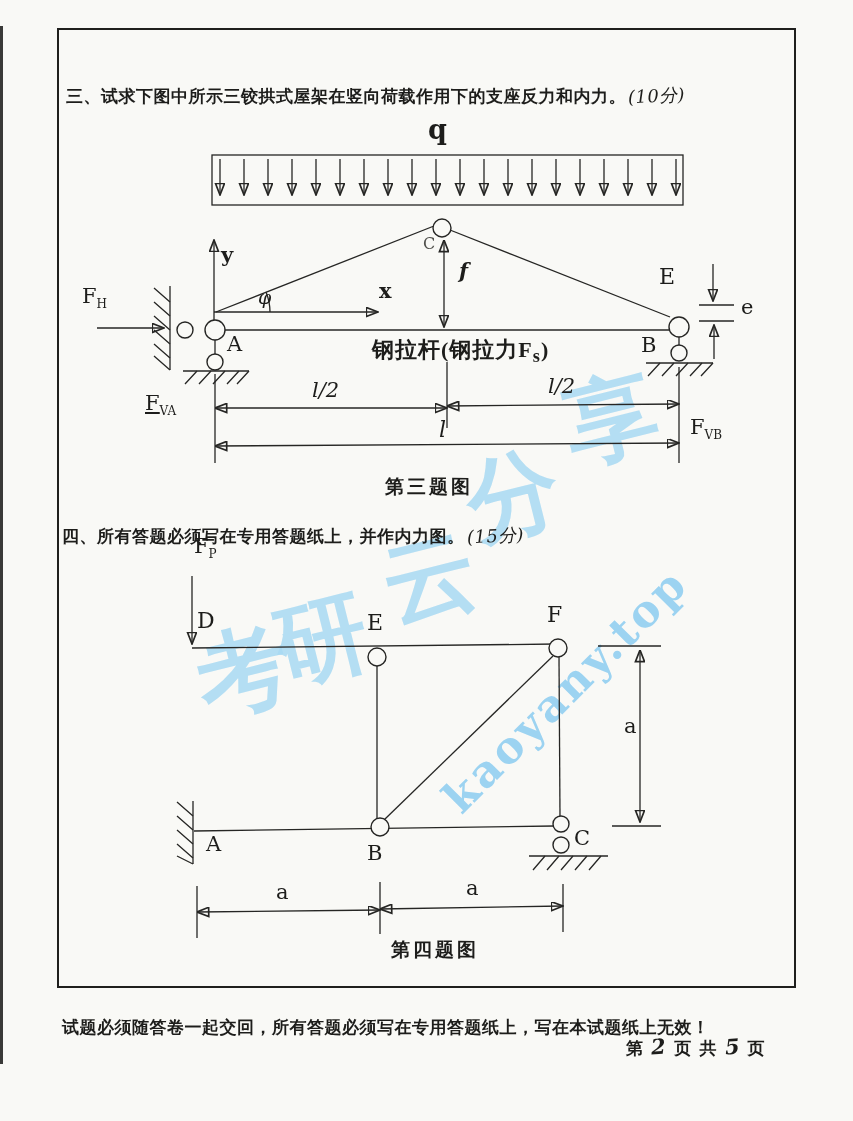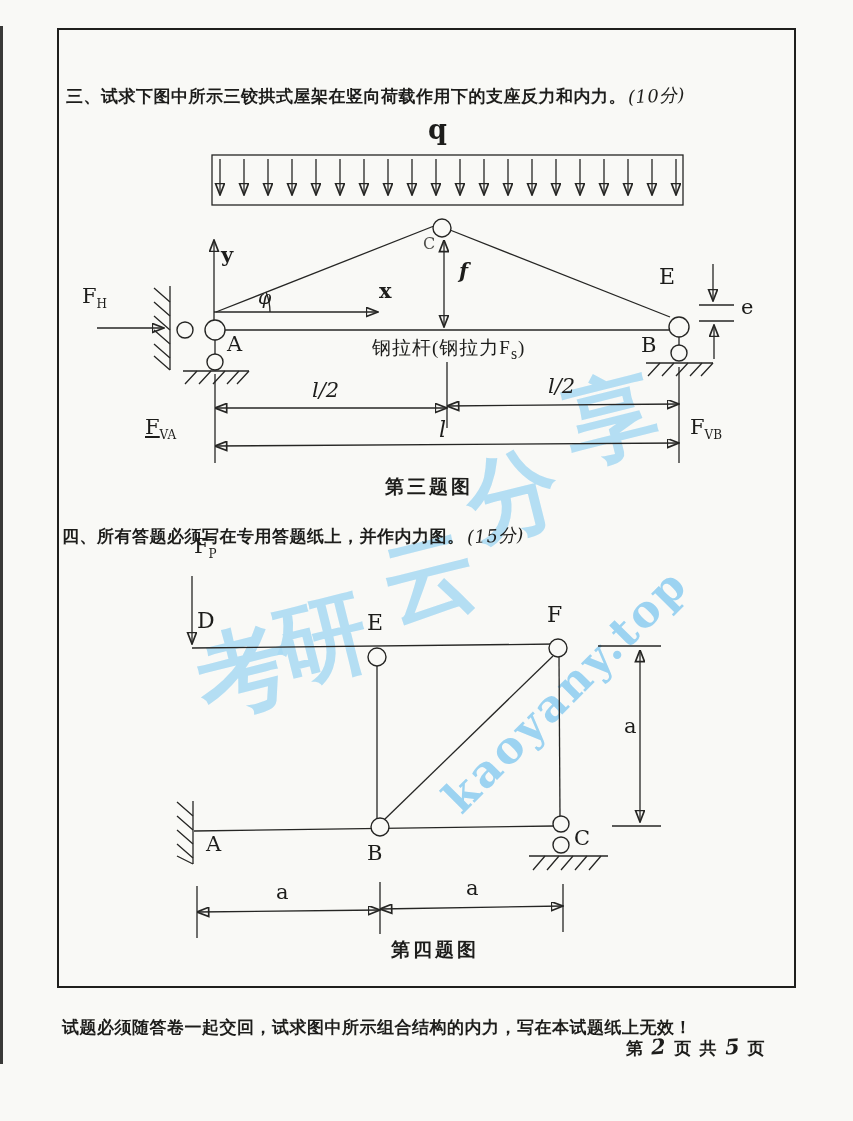--- a/index.html
+++ b/index.html
@@ -9,21 +9,21 @@
   .frame{position:absolute;left:57px;top:28px;width:735px;height:956px;border:2px solid #1f1f1d;}
   .heading{position:absolute;font-size:17px;font-weight:600;letter-spacing:.5px;white-space:nowrap;}
   .hand{font-family:"DejaVu Serif",serif;font-style:italic;display:inline-block;
         transform:rotate(-3deg);font-size:1.05em;font-weight:500;margin-left:2px;}
   .lbl{position:absolute;font-family:"DejaVu Serif",serif;font-size:21px;white-space:nowrap;line-height:1;}
   .lbl sub{font-size:12px;}
   .bold{font-weight:bold;}
   .ital{font-style:italic;}
   .small{font-size:16px;color:#50504c;}
   .qlbl{font-size:27px;font-weight:bold;}
-  .tie{font-size:19px;font-family:"Liberation Serif",serif;font-weight:400;letter-spacing:1px;}
+  .tie{font-size:22px;font-family:"Liberation Serif",serif;font-weight:700;letter-spacing:1px;}
   .cap{position:absolute;font-size:19px;font-weight:700;letter-spacing:3px;font-family:Liberation Mono, monospace;}
   .footer-note{position:absolute;left:62px;top:1016px;font-size:17px;font-weight:700;letter-spacing:.5px;}
   .pageno{position:absolute;left:626px;top:1034px;font-size:17px;font-weight:600;letter-spacing:2px;}
   .hand2{font-family:"DejaVu Serif",serif;font-style:italic;font-size:21px;display:inline-block;transform:rotate(-4deg);}
   svg{position:absolute;overflow:visible;}
   svg line,svg path,svg rect,svg polyline{stroke:#262624;stroke-width:1.3;fill:none;}
   svg circle{stroke:#262624;stroke-width:1.4;fill:#f9f9f6;}
   .wm{position:absolute;z-index:0;color:#a9daf3;font-family:"DejaVu Serif",serif;}
   .wm-char{position:absolute;font-size:92px;font-weight:700;opacity:.85;transform:translate(-50%,-50%) rotate(-14deg);}
   .wm-site{position:absolute;left:565px;top:690px;font-size:44px;font-weight:700;letter-spacing:3px;
@@ -145,21 +145,21 @@
     <span class="lbl small" style="left:423px;top:236px;">C</span>
     <span class="lbl bold ital" style="left:459px;top:260px;">f</span>
     <span class="lbl bold" style="left:221px;top:244px;">y</span>
     <span class="lbl bold" style="left:379px;top:280px;">x</span>
     <span class="lbl ital" style="left:258px;top:288px;font-size:19px;">φ</span>
     <span class="lbl" style="left:659px;top:266px;font-size:22px;">E</span>
     <span class="lbl" style="left:741px;top:297px;">e</span>
     <span class="lbl" style="left:227px;top:334px;">A</span>
     <span class="lbl" style="left:641px;top:335px;">B</span>
     <span class="lbl" style="left:82px;top:286px;"><span>F</span><sub>H</sub></span>
-    <span class="lbl" style="left:145px;top:417px;text-decoration:underline;"><span>F</span><sub>VA</sub></span>
+    <span class="lbl" style="left:145px;top:393px;text-decoration:underline;"><span>F</span><sub>VA</sub></span>
     <span class="lbl" style="left:690px;top:417px;text-align:right;"><span>F</span><sub>VB</sub></span>
     <span class="lbl ital" style="left:312px;top:380px;">l/2</span>
     <span class="lbl ital" style="left:548px;top:376px;">l/2</span>
     <span class="lbl ital" style="left:439px;top:419px;font-size:22px;">l</span>
     <span class="abs tie" style="left:372px;top:335px;"><span>钢拉杆(钢拉力F</span><sub>s</sub><span>)</span></span>
     <span class="cap" style="left:385px;top:474px;">第三题图</span>
 
     <div class="heading" style="left:62px;top:524px;">
       <span>四、所有答题必须写在专用答题纸上，并作内力图。</span><span class="hand">(15分)</span>
     </div>
@@ -224,21 +224,21 @@
     <span class="lbl" style="left:367px;top:612px;font-size:22px;">E</span>
     <span class="lbl" style="left:547px;top:604px;font-size:22px;">F</span>
     <span class="lbl" style="left:206px;top:834px;">A</span>
     <span class="lbl" style="left:367px;top:843px;">B</span>
     <span class="lbl" style="left:574px;top:828px;">C</span>
     <span class="lbl" style="left:624px;top:716px;">a</span>
     <span class="lbl" style="left:276px;top:882px;">a</span>
     <span class="lbl" style="left:466px;top:878px;">a</span>
     <span class="cap" style="left:391px;top:937px;text-align:right;">第四题图</span>
 
-    <div class="footer-note">试题必须随答卷一起交回，试求图中所示组合结构的内力，写在本试题纸上无效！</div>
+    <div class="footer-note">试题必须随答卷一起交回，所有答题必须写在专用答题纸上，写在本试题纸上无效！</div>
     <div class="pageno">
       <span>第</span>
       <span class="hand2">2</span>
       <span>页 共</span>
       <span class="hand2">5</span>
       <span>页</span>
     </div>
   </div>
 </div>
 

